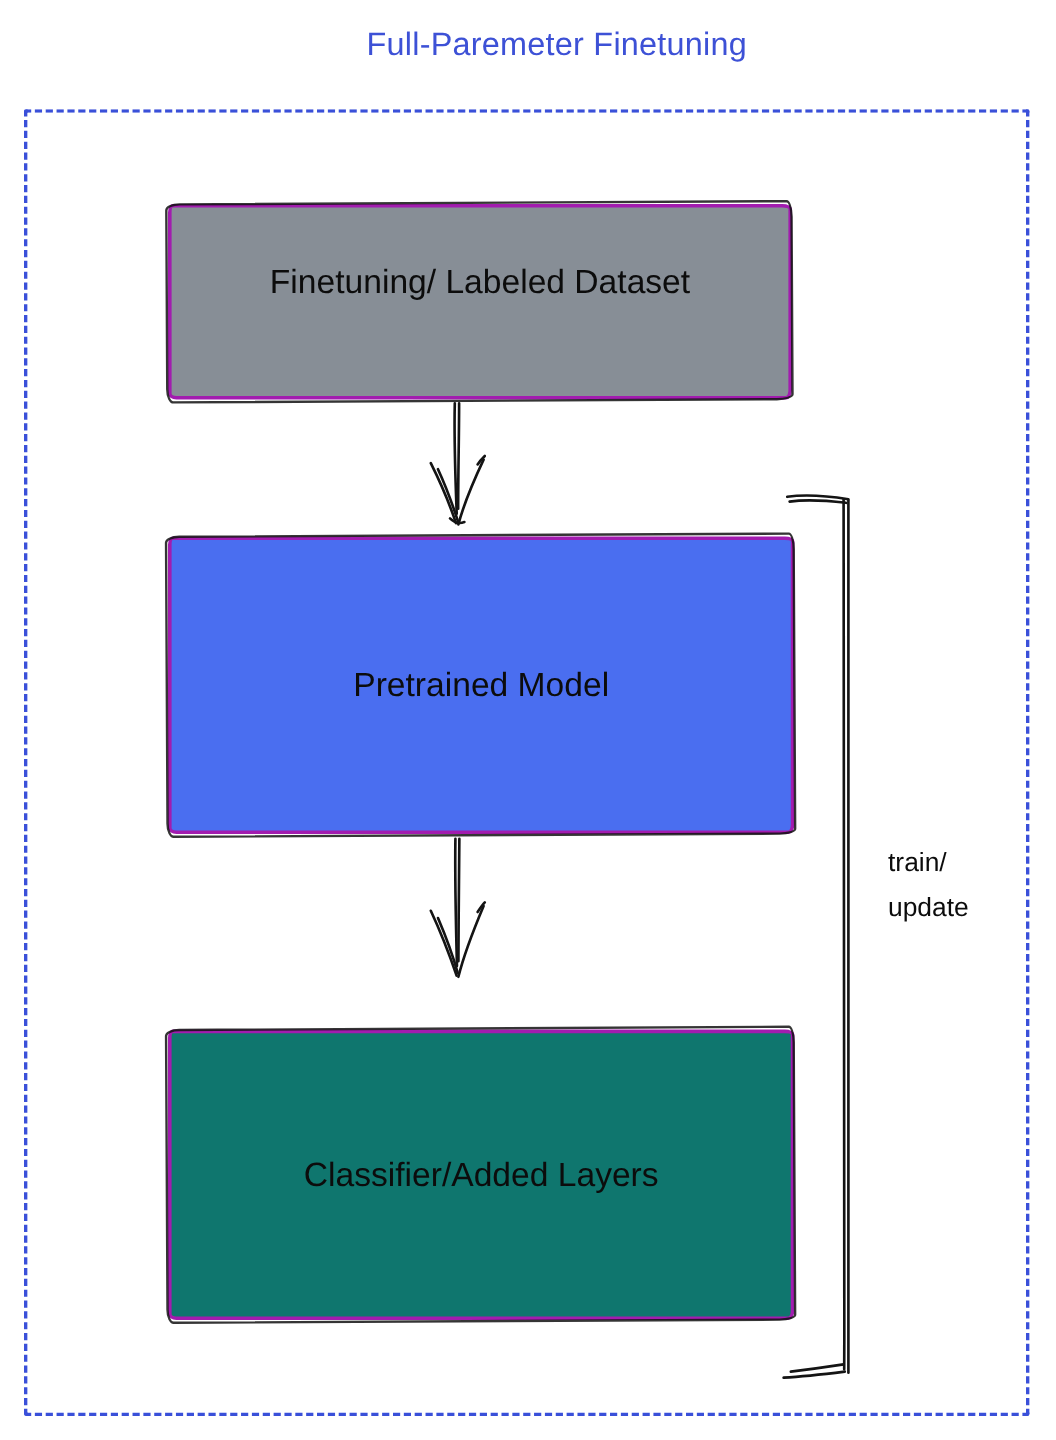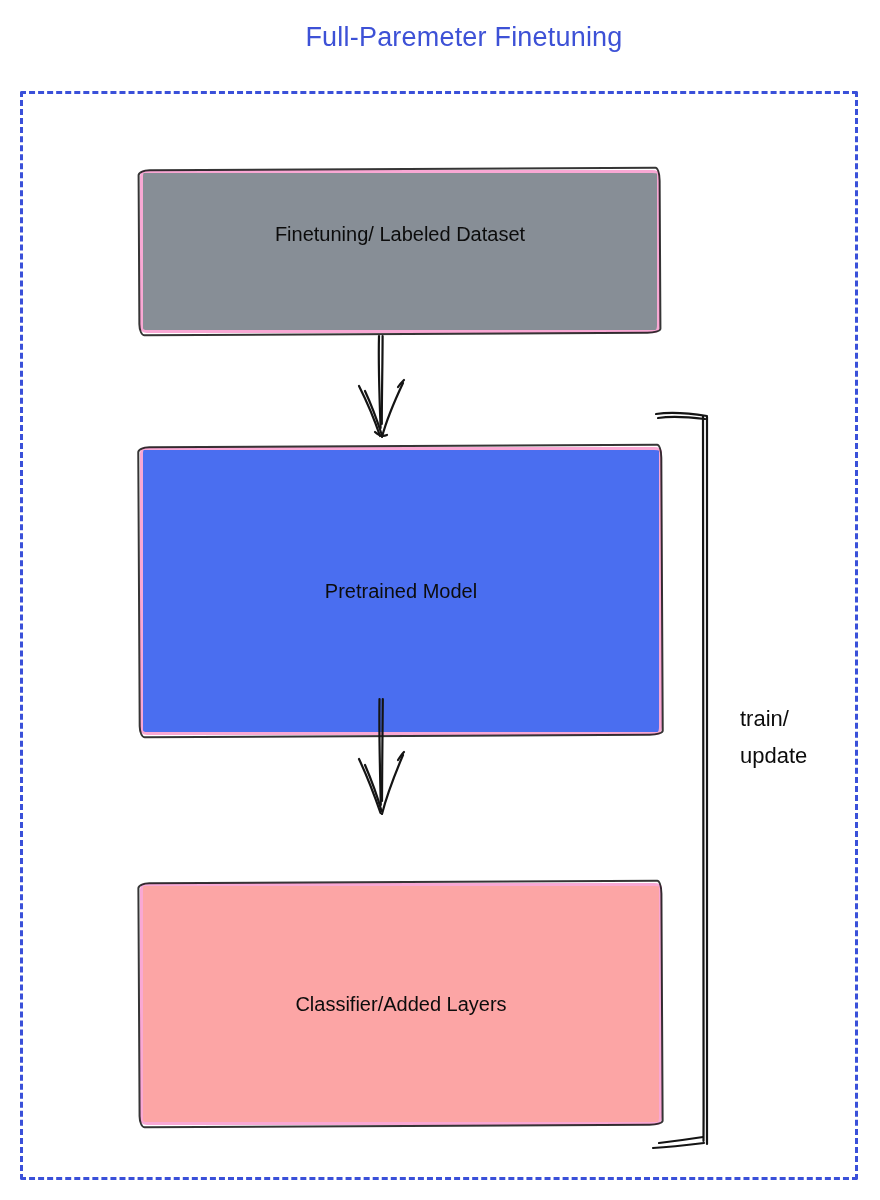--- a/index.html
+++ b/index.html
@@ -14,33 +14,33 @@
   }
   .boundary{
     position:absolute;box-sizing:border-box;
     left:20px;top:91px;width:838px;height:1089px;
     border:3px dashed #3A50D9;
     border-radius:2px;
   }
   .node{
     position:absolute;box-sizing:border-box;
     display:flex;align-items:center;justify-content:center;
-    border:3px solid #f9a8d4;
+    border:3px solid #a21caf;
     border-radius:4px 8px 5px 7px / 7px 4px 8px 5px;
-    color:#0c0c0c;font-size:20px;
+    color:#0c0c0c;font-size:28px;
   }
   .node::before{
     content:"";position:absolute;inset:-5px -4px -5px -5px;
     border:2px solid rgba(18,18,18,0.85);
     border-radius:12px 5px 14px 6px / 6px 14px 5px 12px;
     transform:rotate(-0.3deg);
     pointer-events:none;
   }
   .node-dataset{left:140px;top:170px;width:520px;height:163px;padding-bottom:34px;}
-  .node-pretrained{left:140px;top:447px;width:522px;height:288px;}
+  .node-pretrained{left:140px;top:447px;width:522px;height:248px;}
   .node-classifier{left:140px;top:858px;width:522px;height:242px;}
   .edge-arrow{position:absolute;}
   .edge-arrow-1{left:342px;top:334px;width:80px;height:106px;}
   .edge-arrow-2{left:342px;top:697px;width:80px;height:120px;}
   .bracket{position:absolute;left:648px;top:403px;width:70px;height:748px;}
   .bracket-label{
     position:absolute;left:740px;top:700px;
     font-size:22px;line-height:37px;color:#0c0c0c;
   }
   svg{display:block;width:100%;height:100%;}
@@ -77,21 +77,21 @@
   <svg viewBox="0 0 80 120" preserveAspectRatio="none">
     <path class="ink" d="M 37.5 2 C 37 35 37.8 70 38.8 108"></path>
     <path class="ink" d="M 40.8 2 C 40.8 35 40 70 40 104"></path>
     <path class="ink" d="M 17 62 C 24 77 32 97 38.5 116"></path>
     <path class="ink" d="M 23 68 C 29 82 35 98 39.5 114"></path>
     <path class="ink" d="M 61 58 C 53 77 45 97 40 117"></path>
     <path class="ink" d="M 56 63 C 58 60 60 57 62 55"></path>
   </svg>
 </div>
 
-<div class="node node-classifier" style="background-color: #fca5a5; margin-top: 25px;">
+<div class="node node-classifier" style="background-color: #0f766e;">
   <span>Classifier/Added Layers</span>
 </div>
 
 <div class="bracket">
   <svg viewBox="0 0 70 748" preserveAspectRatio="none">
     <path class="ink" d="M 8 11 C 22 9 40 10 59 13"></path>
     <path class="ink" d="M 10 15 C 24 13 40 14 57 16"></path>
     <path class="ink" d="M 55 13 C 56 220 56.5 480 55.5 738"></path>
     <path class="ink" d="M 59 14 C 59.6 220 60 480 59 741"></path>
     <path class="ink" d="M 56 740 C 40 742 24 744 5 745"></path>

